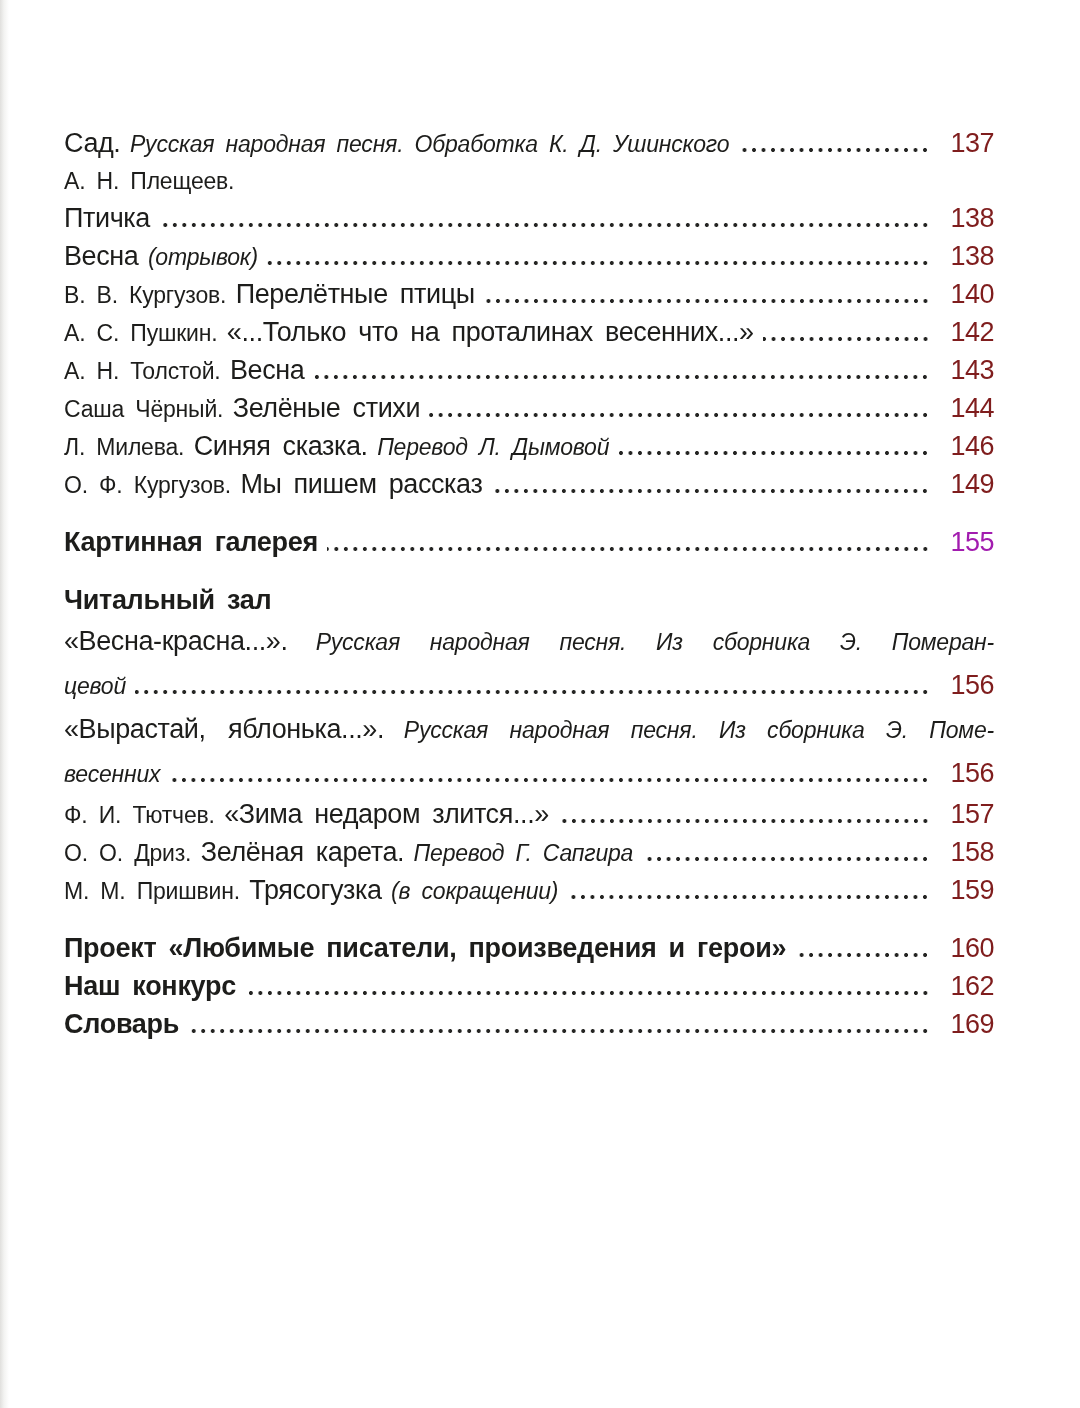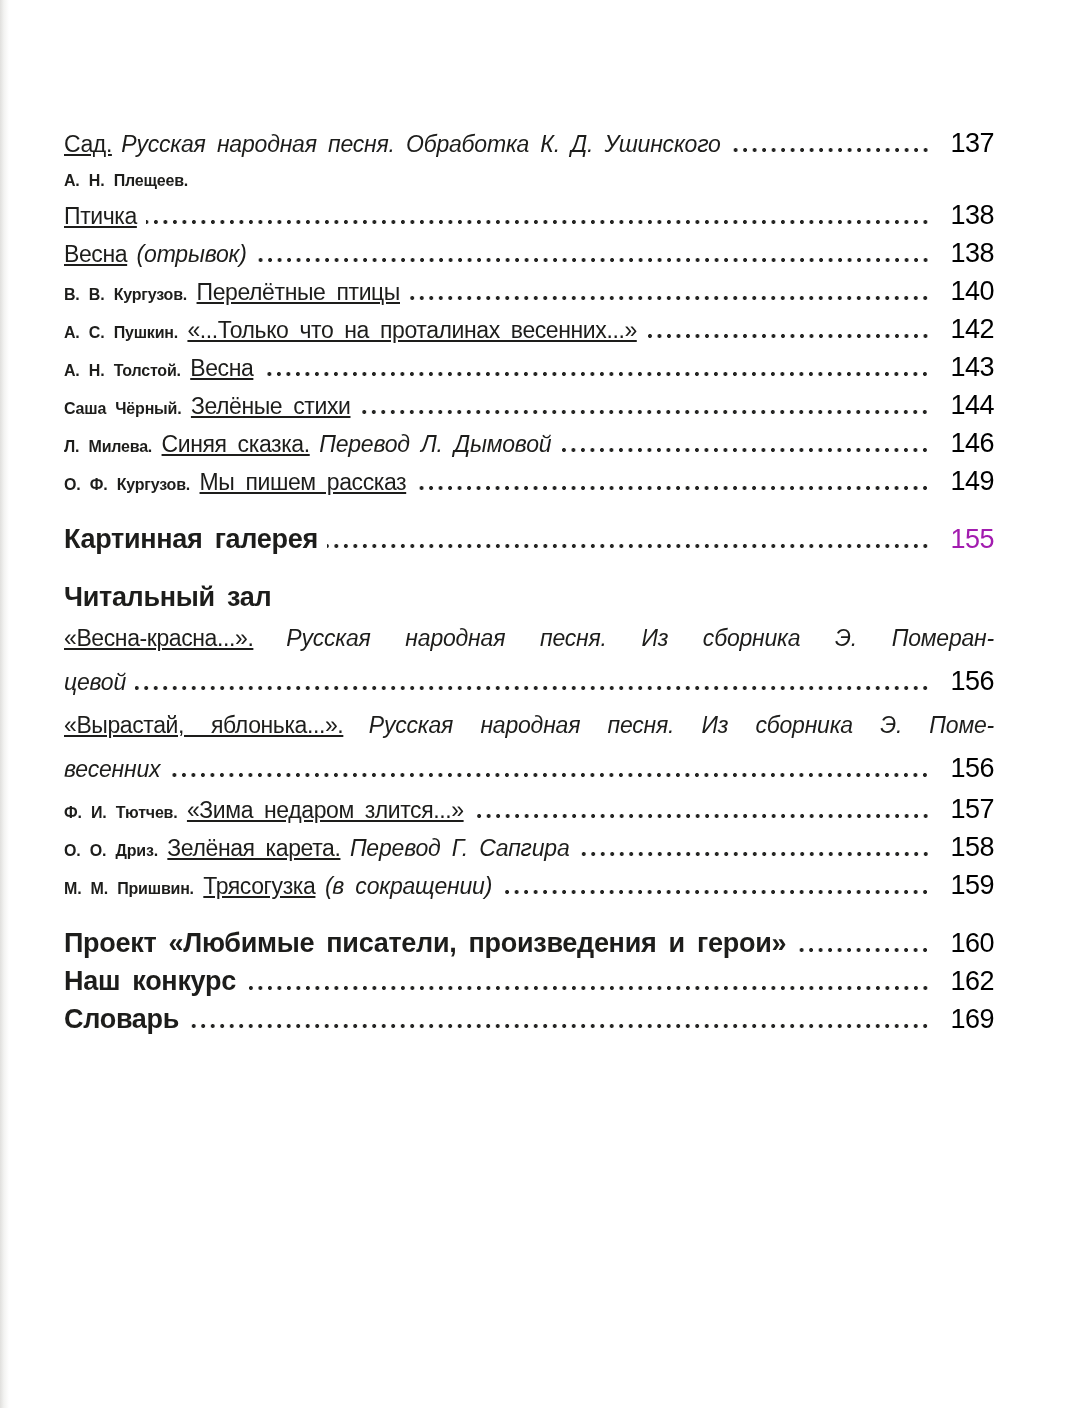--- a/index.html
+++ b/index.html
@@ -47,27 +47,26 @@
   .row-text {
     flex: 0 1 auto;
     min-width: 0;
   }
   .row-text.justify {
     flex: 1 1 auto;
     text-align: justify;
     text-align-last: justify;
   }
   .seg-title {
+    font-size: 27px;
+    letter-spacing: -0.4px;
+  }
+  .seg-author {
+    font-weight: 400;
     font-size: 23px;
-    letter-spacing: -0.4px;
-    text-decoration: underline;
-  }
-  .seg-author {
-    font-weight: 700;
-    font-size: 16px;
     letter-spacing: -0.2px;
   }
   .seg-note {
     font-style: italic;
     font-size: 23px;
     letter-spacing: -0.2px;
   }
   .seg-header {
     font-weight: 700;
     font-size: 27px;
@@ -82,21 +81,21 @@
     background-size: 9.5px 6px;
     background-position: right center;
     background-repeat: repeat-x;
   }
   .pagenum {
     flex: 0 0 auto;
     width: 56px;
     text-align: right;
     font-size: 27px;
     letter-spacing: -0.5px;
-    color: #000000;
+    color: #7f1d1d;
   }
   .pagenum.muted {
     color: #a21caf;
   }
 </style>
 </head>
 <body>
 
 <div class="page">
   <div class="gutter-shadow"></div>

